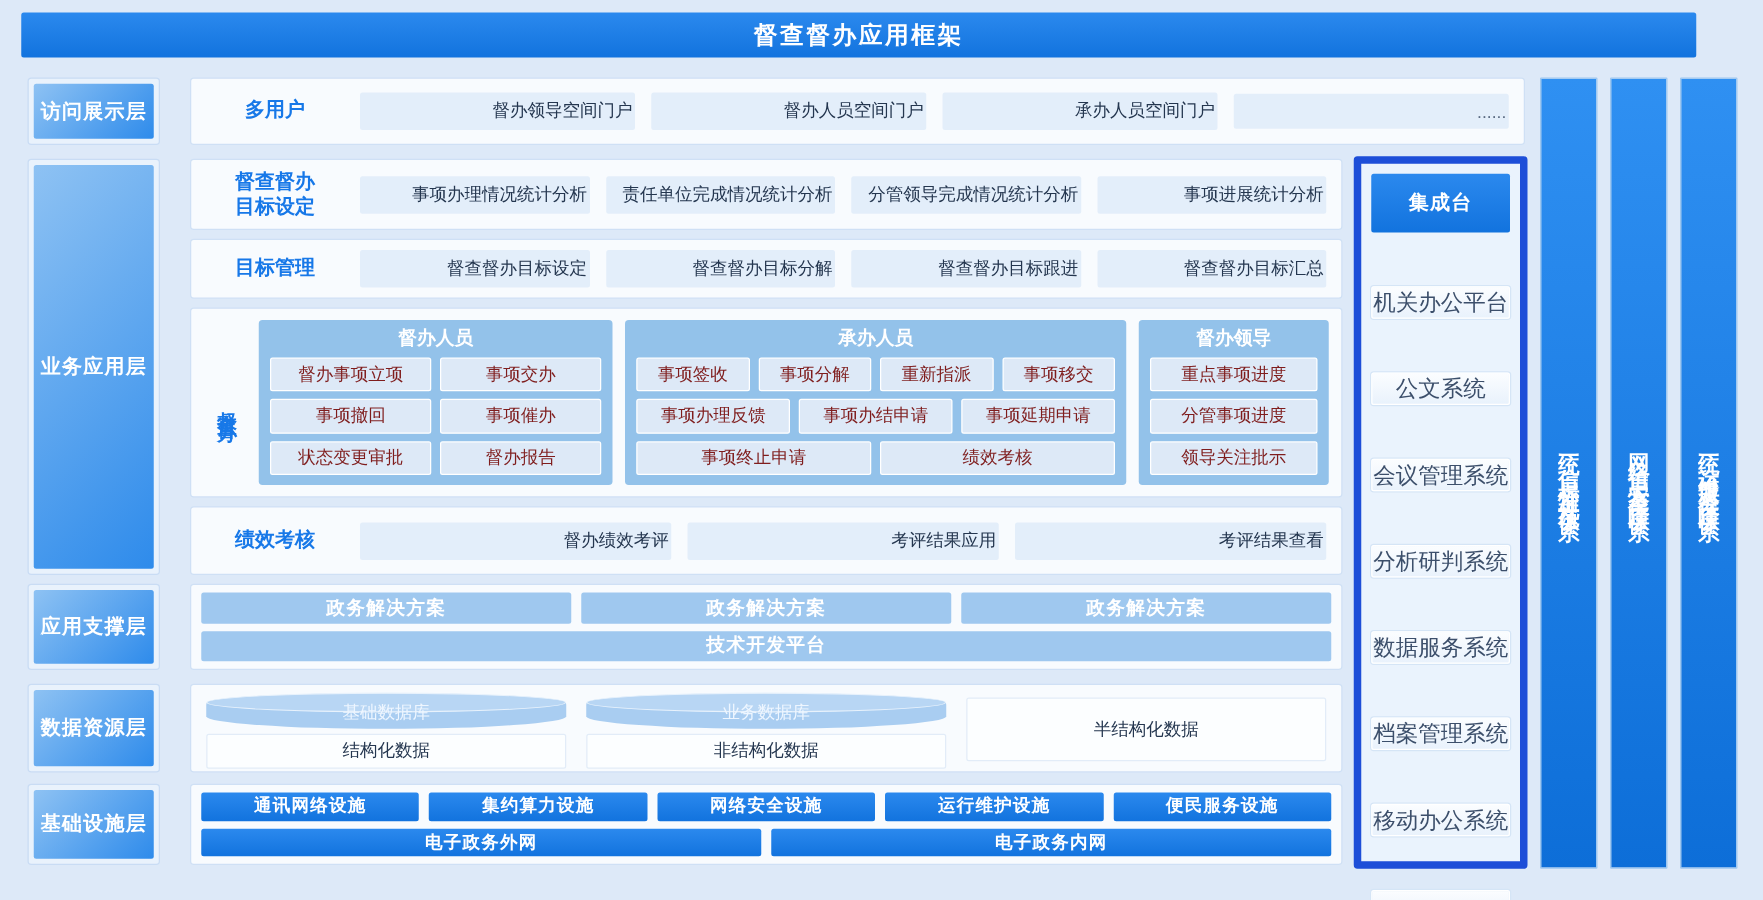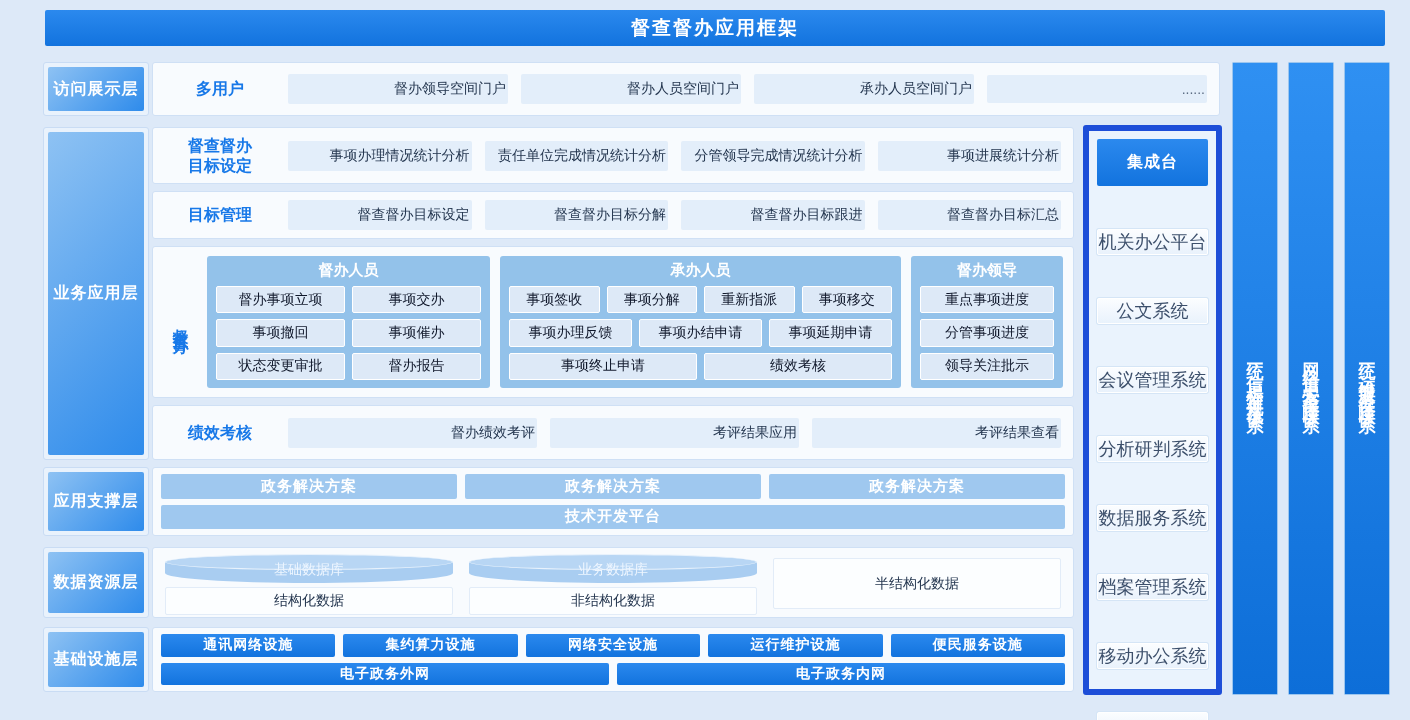--- a/index.html
+++ b/index.html
@@ -1,27 +1,27 @@
 <!DOCTYPE html>
 <html><head>
 <meta charset="utf-8">
 <style>
   * { margin:0; padding:0; box-sizing:border-box; }
   html,body { width:1410px; height:720px; }
   body { font-family:"Liberation Sans","DejaVu Sans",sans-serif; background:#dde9f8; }
   .page { position:relative; width:1410px; height:720px; background:#dde9f8; overflow:hidden; }
 
   
-  .banner { position:absolute; left:45px; top:10px; width:1340px; height:36px;
+  .banner { position:absolute; left:17px; top:10px; width:1340px; height:36px;
     background:linear-gradient(180deg,#2b89ee,#1273de); color:#fff; font-weight:bold;
     font-size:19px; letter-spacing:2px; display:flex; align-items:center; justify-content:center;
     border-radius:2px; }
 
   
-  .layer { position:absolute; left:43px; width:106px; background:#e9f2fc;
+  .layer { position:absolute; left:22px; width:106px; background:#e9f2fc;
     border:1px solid #c9dcf4; border-radius:3px; padding:4px; display:flex; }
   .layer-inner { flex:1; background:linear-gradient(135deg,#8ec2f3 0%,#2e8beb 100%);
     color:#fff; font-weight:bold; font-size:16px; display:flex; align-items:center;
     justify-content:center; border-radius:2px; letter-spacing:1px; }
   .layer-access { top:62px; height:54px; }
   .layer-business { top:127px; height:333px; }
   .layer-support { top:467px; height:69px; }
   .layer-data { top:547px; height:71px; }
   .layer-infra { top:627px; height:65px; }
 
@@ -47,21 +47,21 @@
   
   .v-label { writing-mode:vertical-lr; color:#1778e8; font-weight:bold; font-size:16px;
     letter-spacing:3px; display:flex; align-items:center; justify-content:center; flex:0 0 34px; }
   .group { background:#93c2ea; border-radius:3px; padding:5px 9px 8px; display:flex;
     flex-direction:column; gap:6px; }
   .group-duban   { flex:0 0 283px; }
   .group-chengban{ flex:1; }
   .group-leader  { flex:0 0 152px; }
   .group-title { color:#fff; font-weight:bold; font-size:15px; text-align:center; flex:0 0 auto; }
   .group-row { display:flex; gap:7px; flex:1; }
-  .g-chip { background:#dde9f7; border:1px solid #fff; color:#0f172a; font-size:14px; flex:1;
+  .g-chip { background:#dde9f7; border:1px solid #fff; color:#7f1d1d; font-size:14px; flex:1;
     display:flex; align-items:center; justify-content:center; border-radius:2px; white-space:nowrap; }
 
   
   .support-top { display:flex; gap:8px; flex:1; }
   .bar { background:#9fc8ef; color:#fff; font-weight:bold; font-size:15px; flex:1;
     display:flex; align-items:center; justify-content:center; border-radius:2px; letter-spacing:1px; }
 
   
   .db-col { flex:1; display:flex; flex-direction:column; }
   .cylinder { position:relative; height:30px; margin-top:7px; background:#a9cdf1;

